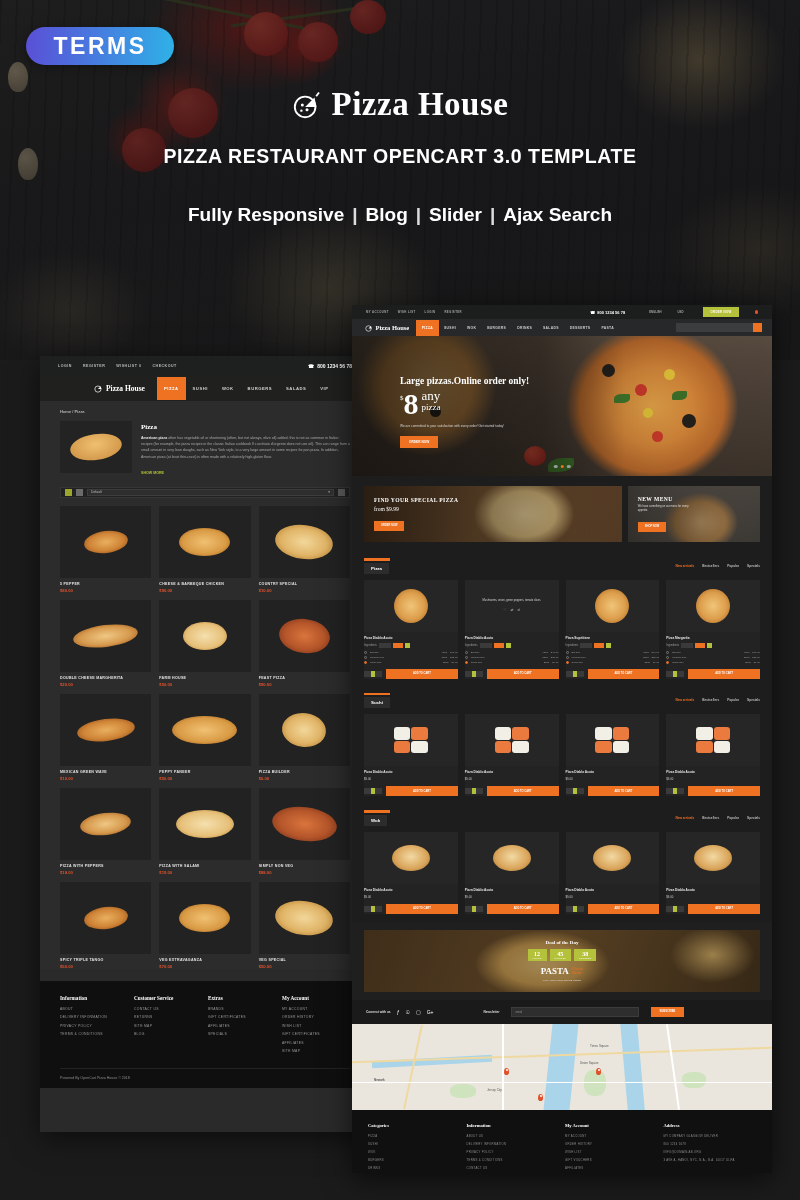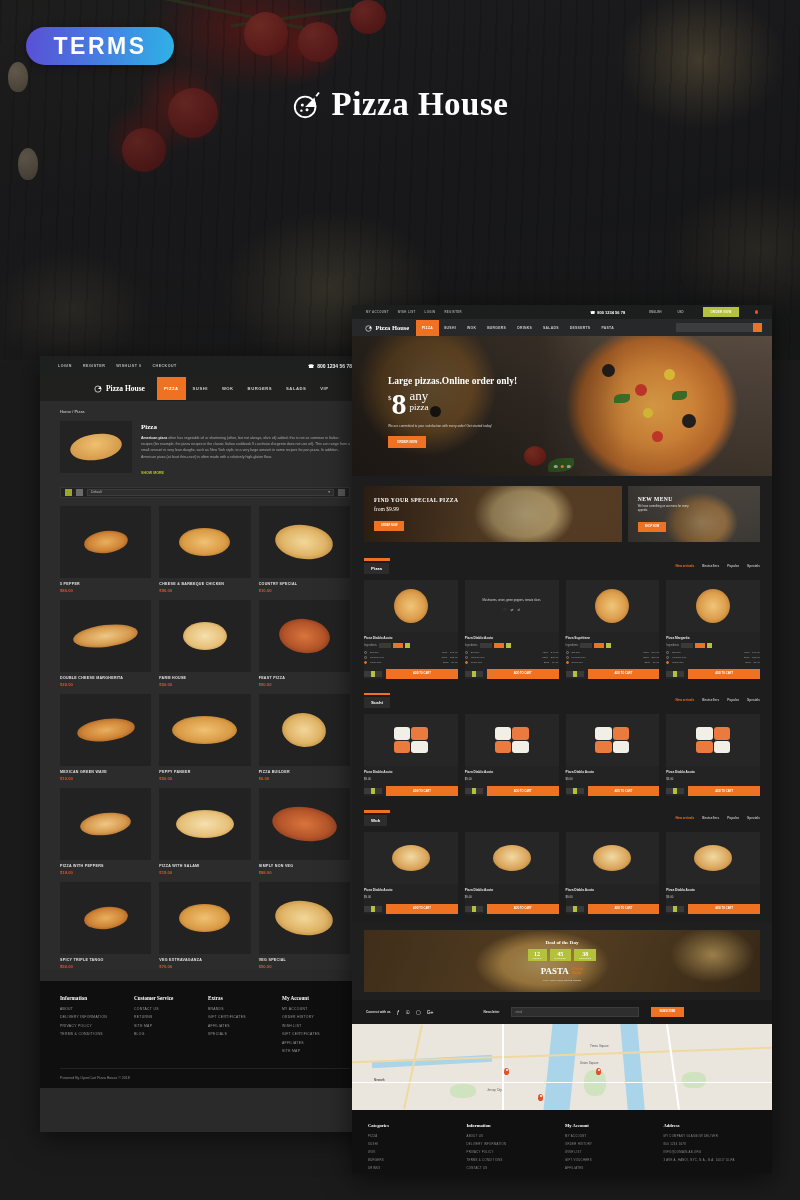--- a/index.html
+++ b/index.html
@@ -177,21 +177,21 @@
 
   .rp-slider {
     height: 140px; position: relative; overflow: hidden;
     background:
       radial-gradient(ellipse 120px 110px at 300px 70px, #e8a64a 0%, #d9893a 35%, #b8682a 60%, rgba(0,0,0,0) 72%),
       radial-gradient(ellipse 100px 100px at 75px 50px, #e3b06a 0%, #cf9046 45%, rgba(0,0,0,0) 70%),
       linear-gradient(170deg, #6b5b4a 0%, #4e4239 50%, #3a3129 100%);
   }
   .rp-slider .veg { position: absolute; border-radius: 50%; }
   .rp-slider .shade { position: absolute; inset: 0; background: linear-gradient(90deg, rgba(10,8,6,.72) 0%, rgba(10,8,6,.5) 45%, rgba(10,8,6,.12) 65%, rgba(10,8,6,0) 100%); }
-  .rp-slide-txt { position: absolute; left: 36px; top: 40px; z-index: 5; }
+  .rp-slide-txt { position: absolute; left: 48px; top: 40px; z-index: 5; }
   .rp-slide-txt .h {
     font-family: "Liberation Serif", serif; font-size: 9.5px; color: #fff; font-weight: bold;
   }
   .rp-price { display: flex; align-items: flex-start; margin-top: 3px; }
   .rp-price .cur { font-family: "Liberation Serif", serif; font-size: 7px; color: #fff; margin-top: 5px; }
   .rp-price .big { font-family: "Liberation Serif", serif; font-size: 30px; color: #fff; font-weight: bold; line-height: 30px; }
   .rp-price .sm { margin-left: 3px; }
   .rp-price .sm .a { font-family: "Liberation Serif", serif; font-size: 13px; color: #fff; display: block; line-height: 13px; }
   .rp-price .sm .b { font-family: "Liberation Serif", serif; font-size: 9px; color: #fff; display: block; line-height: 11px; }
   .rp-slide-sub { font-size: 3.2px; color: #d5d5d5; margin-top: 5px; max-width: 140px; line-height: 5px; }
@@ -344,21 +344,25 @@
         <circle cx="14" cy="18" r="11" fill="none" stroke="#fff" stroke-width="2"></circle>
         <path d="M14 18 L24 8 L26 18 Z" fill="#fff"></path>
         <circle cx="11" cy="16" r="1.6" fill="#fff"></circle>
         <circle cx="16" cy="21" r="1.6" fill="#fff"></circle>
         <circle cx="10" cy="22" r="1.3" fill="#fff"></circle>
         <path d="M25 6 l3 -4 l1.6 1.2 l-3 4 z" fill="#fff"></path>
       </svg>
     </span>
     <span class="brand-name">Pizza House</span>
   </div>
+  <div class="subtitle">PIZZA RESTAURANT OPENCART 3.0 TEMPLATE</div>
   <div class="features">
+    <div class="line">
+      <span>Fully Responsive</span><span class="sep">|</span><span>Blog</span><span class="sep">|</span><span>Slider</span><span class="sep">|</span><span>Ajax Search</span>
+    </div>
   </div>
 </div>
 
 <div class="panel" id="panel-left">
   <div class="lp-topbar">
     <div class="links">
       <span>LOGIN</span>
       <span>REGISTER</span>
       <span>WISHLIST 0</span>
       <span>CHECKOUT</span>

